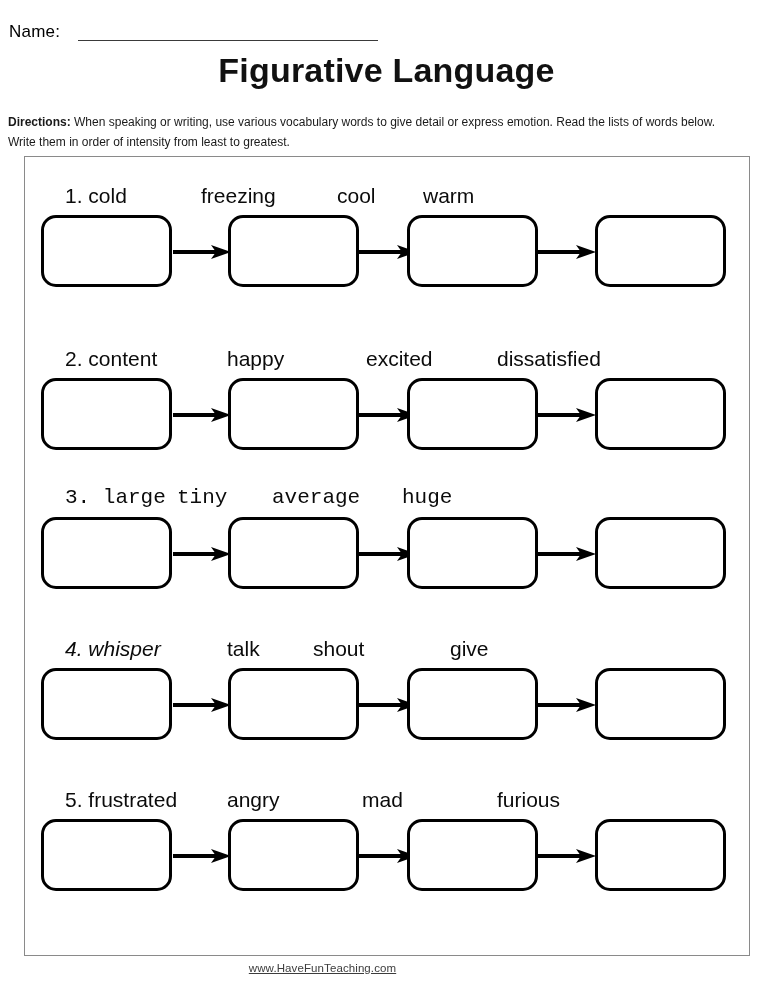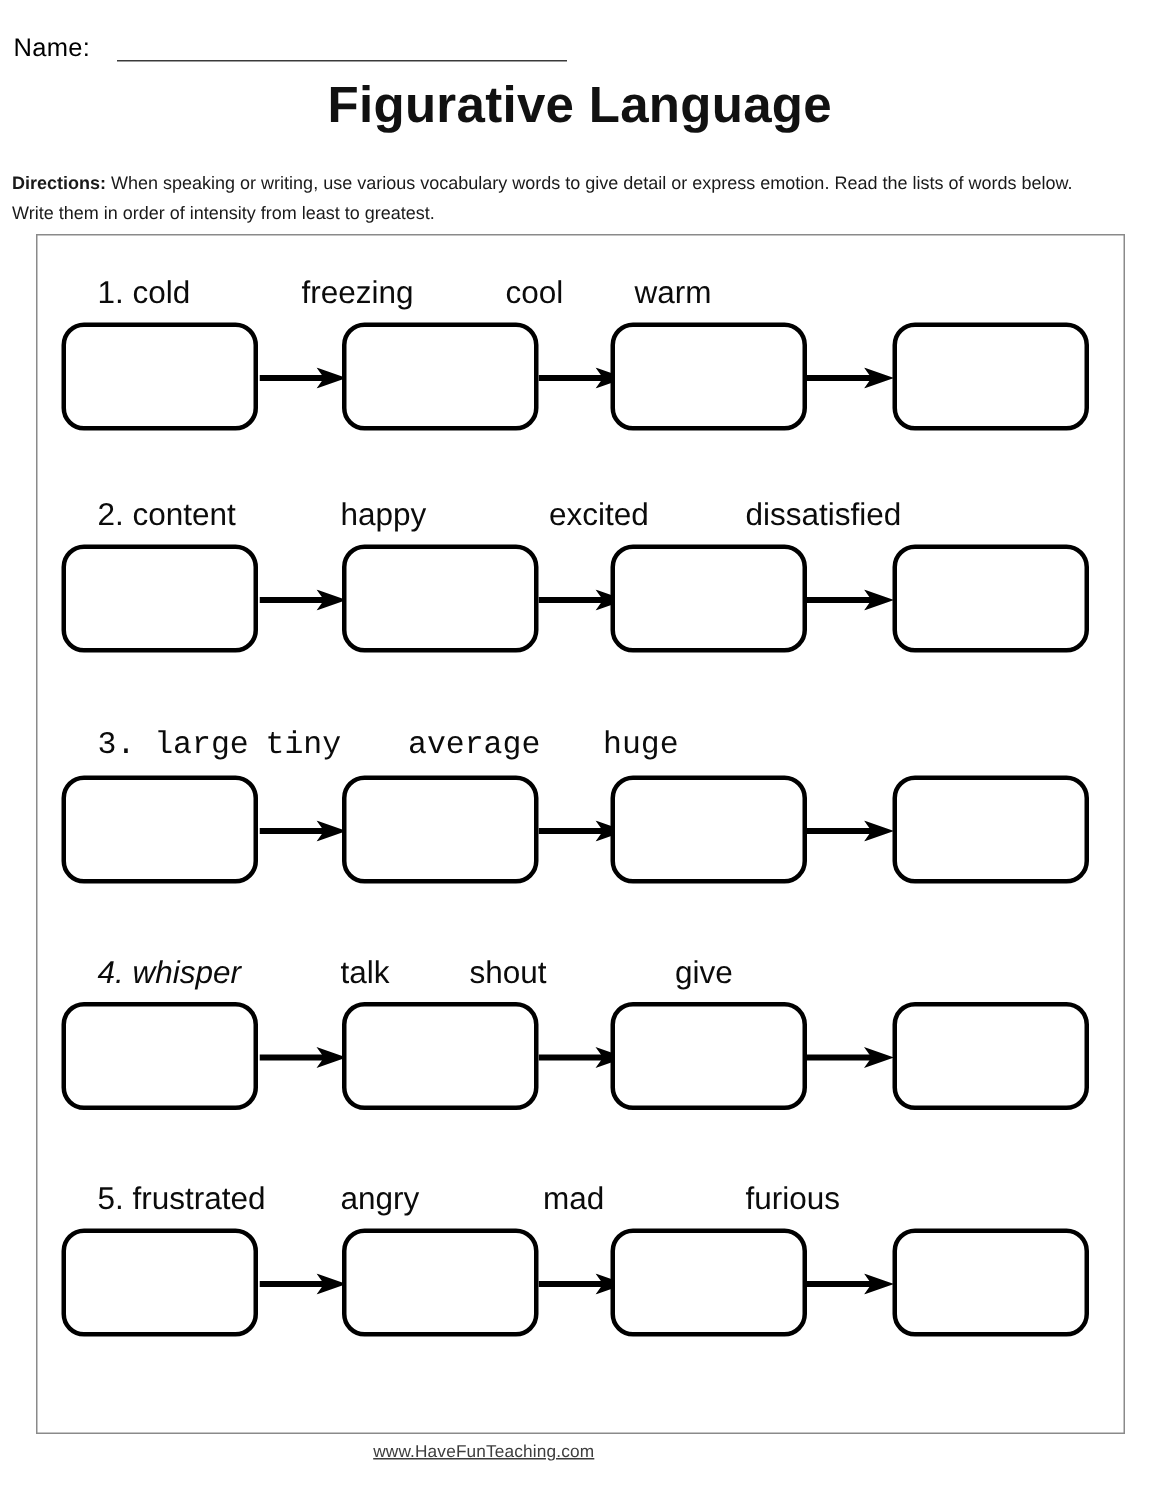--- a/index.html
+++ b/index.html
@@ -89,21 +89,21 @@
   }
 
   
   .qrow {
     position: absolute;
     left: 0;
     width: 726px;
     height: 140px;
   }
   .qrow.r0 { top: 14px; }
-  .qrow.r1 { top: 162px; }
+  .qrow.r1 { top: 177px; }
   .qrow.r2 { top: 316px; font-family: Liberation Mono, monospace; }
   .qrow.r3 { top: 467px; }
   .qrow.r4 { top: 618px; }
 
   .words {
     position: absolute;
     left: 0;
     top: 0;
     width: 726px;
     height: 34px;

